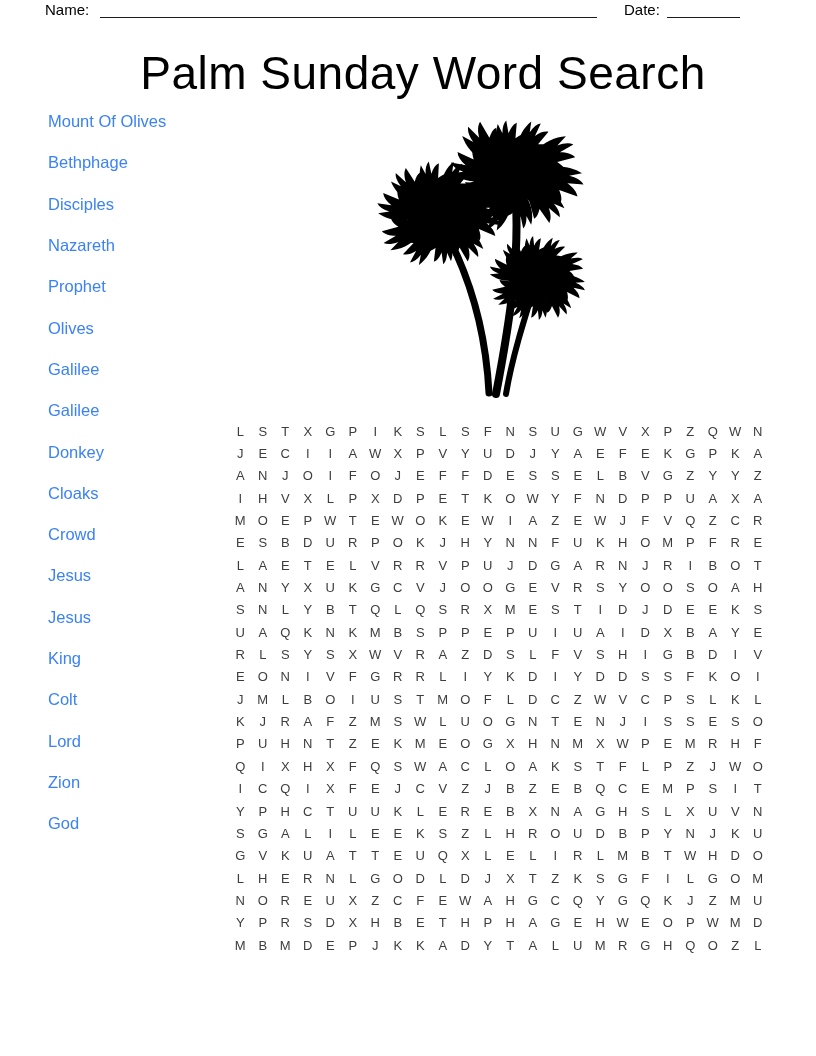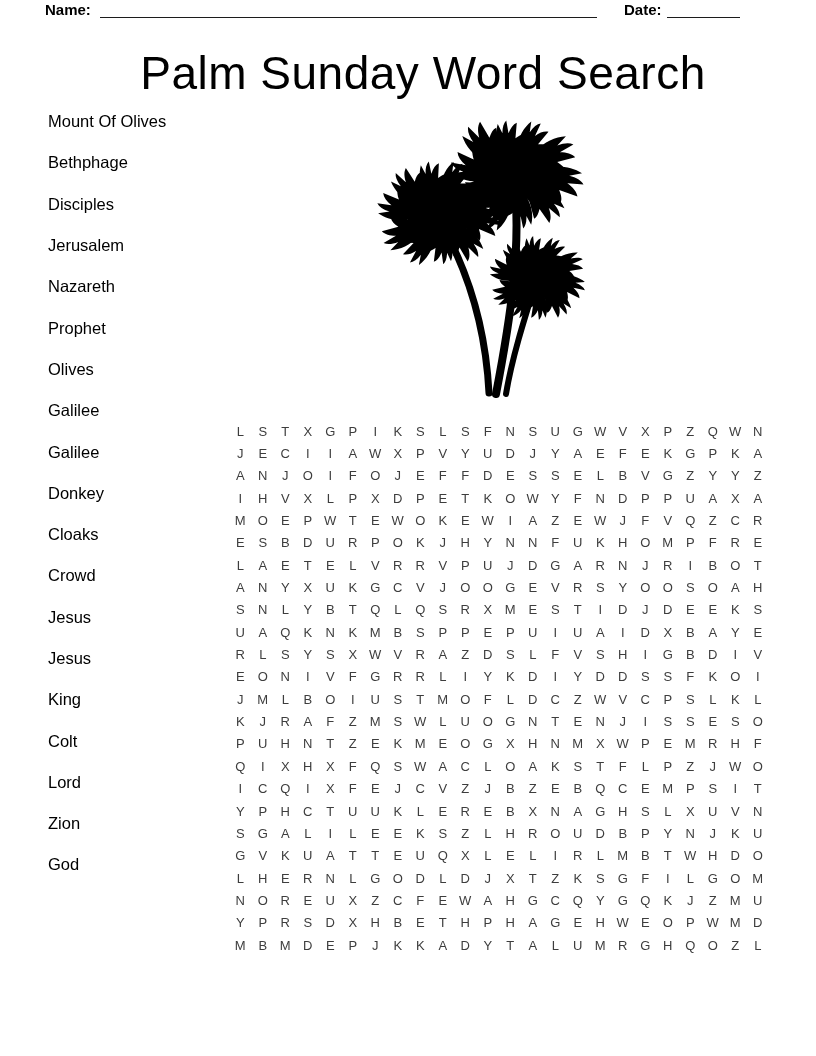--- a/index.html
+++ b/index.html
@@ -8,40 +8,40 @@
     background: #ffffff;
     font-family: "Liberation Sans", sans-serif;
     position: relative;
     overflow: hidden;
   }
   .page { position: absolute; inset: 0; }
 
   
   .hdr-label {
     position: absolute; top: 1px;
-    font-size: 15px; color: #000; font-weight: bold;
+    font-size: 15px; color: #000;
   }
   .fill-line {
     position: absolute; top: 17px; height: 0;
     border-bottom: 1.5px solid #1c1c1c;
   }
 
   
   .title {
     position: absolute; top: 30px; left: 0; width: 100%;
     margin: 15px; text-align: center;
     font-size: 46px; font-weight: 400; color: #000;
     letter-spacing: 0.5px; line-height: 1.25;
   }
 
   
   .words { position: absolute; left: 48px; top: 101px; }
   .word {
     height: 41.3px; display: flex; align-items: center;
-    font-size: 16.5px; color: #000000; white-space: nowrap;
+    font-size: 16.5px; color: #3b82f6; white-space: nowrap;
   }
 
   
   .palm { position: absolute; left: 372px; top: 106px; width: 228px; height: 294px; }
   .palm svg { width: 100%; height: 100%; }
 
   
   .grid {
     position: absolute; left: 229px; top: 420px;
     display: grid;
@@ -63,21 +63,20 @@
   <div class="fill-line" style="left:100px; width:497px"></div>
   <span class="hdr-label" style="left:624px">Date:</span>
   <div class="fill-line" style="left:667px; width:73px"></div>
 
   <h1 class="title">Palm Sunday Word Search</h1>
 
   <div class="words">
       <div class="word">Mount Of Olives</div>
       <div class="word">Bethphage</div>
       <div class="word">Disciples</div>
-      <div class="word">Jerusalem</div>
       <div class="word">Nazareth</div>
       <div class="word">Prophet</div>
       <div class="word">Olives</div>
       <div class="word">Galilee</div>
       <div class="word">Galilee</div>
       <div class="word">Donkey</div>
       <div class="word">Cloaks</div>
       <div class="word">Crowd</div>
       <div class="word">Jesus</div>
       <div class="word">Jesus</div>

